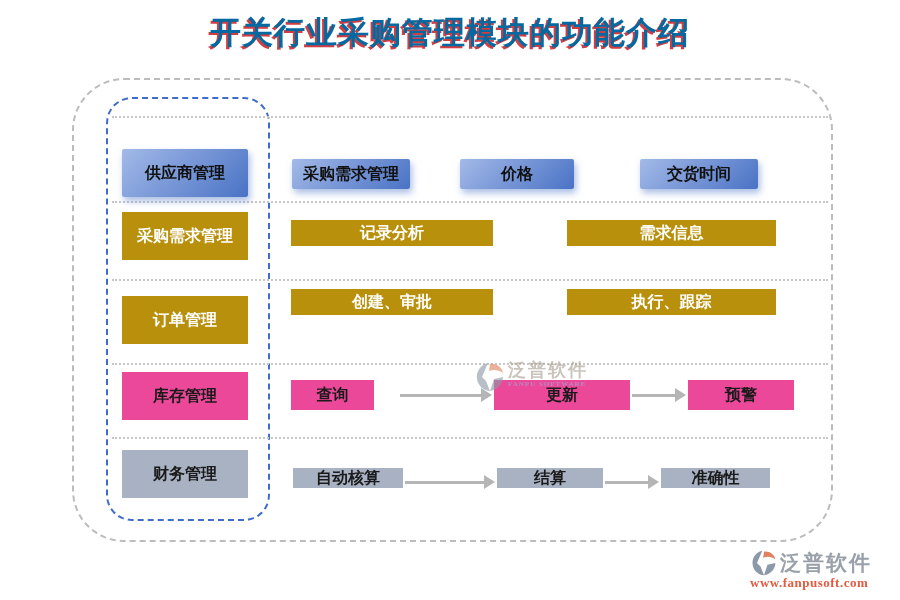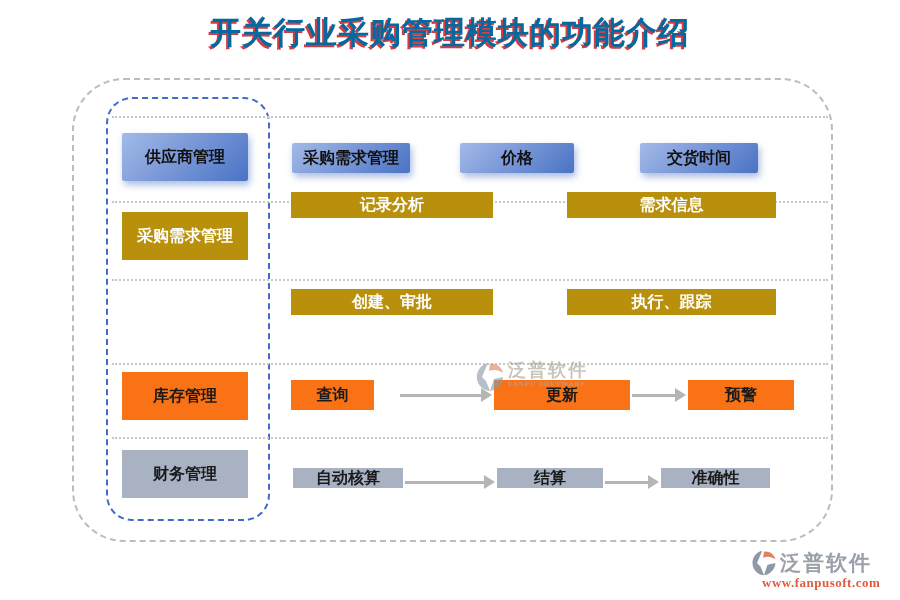--- a/index.html
+++ b/index.html
@@ -30,33 +30,33 @@
   .sep.s1{top:116px}.sep.s2{top:201px}.sep.s3{top:279px}.sep.s4{top:363px}.sep.s5{top:437px}
 
   
   .box{
     position:absolute;display:flex;align-items:center;justify-content:center;
     font-weight:bold;font-size:16px;box-sizing:border-box;white-space:nowrap;
   }
   .lbox{left:122px;width:126px;height:48px;font-size:16px;}
   .blue-grad{
     background:linear-gradient(135deg,#a3bae8 0%,#7b99d8 45%,#4a73c5 100%);
-    color:#111111;box-shadow:2px 4px 7px rgba(100,135,205,0.55);border-radius:2px;
+    color:#111111;box-shadow:2px 4px 7px rgba(100,135,205,0.55);border-radius:2px;margin-top:16px;
   }
   .gold{background:#b8900b;color:#ffffff;}
-  .orange{background:#f97316;color:#1a1a1a;}
+  .orange{background:#ec4899;color:#1a1a1a;}
   .gray{background:#a9b2c3;color:#1a1a1a;}
 
   .l1{top:133px}.l2{top:212px}.l3{top:296px}.l4{top:372px}.l5{top:450px}
 
   
   .r1{top:143px;height:30px;font-size:16px;}
   .r1a{left:292px;width:118px}.r1b{left:460px;width:114px}.r1c{left:640px;width:118px}
   
-  .r2{top:192px;height:26px}.r3{top:289px;height:26px}
+  .r2{top:220px;height:26px}.r3{top:289px;height:26px}
   .ga{left:291px;width:202px}.gb{left:567px;width:209px}
   
   .r4{top:380px;height:30px}
   .r4a{left:291px;width:83px}.r4b{left:494px;width:136px}.r4c{left:688px;width:106px}
   
   .r5{top:468px;height:20px}
   .r5a{left:293px;width:110px}.r5b{left:497px;width:106px}.r5c{left:661px;width:109px}
 
   
   .arrow{position:absolute;height:14px;}
@@ -75,40 +75,41 @@
   .watermark svg{width:32px;height:34px;}
   .wm-text{margin-left:2px;}
   .wm-cn{font-size:18px;font-weight:bold;color:#a89f92;letter-spacing:2px;line-height:20px;}
   .wm-en{font-size:7px;color:#8fb4d8;letter-spacing:1px;line-height:8px;font-weight:bold;}
 
   
   .footer{position:absolute;left:750px;top:549px;}
   .footer-row{display:flex;align-items:center;}
   .footer svg{width:28px;height:28px;}
   .f-brand{font-size:21px;font-weight:bold;color:#9aa0a9;letter-spacing:2px;margin-left:2px;}
-  .f-url{font-size:13px;font-weight:bold;color:#e25a40;letter-spacing:0.5px;margin-top:-2px;margin-left:12px;}
+  .f-url{font-size:13px;font-weight:bold;color:#e25a40;letter-spacing:0.5px;margin-top:-2px;}
 </style>
 </head>
 <body>
 
 <div class="stage">
 
   <h1 class="title">开关行业采购管理模块的功能介绍</h1>
 
   <div class="outer-frame"></div>
   <div class="blue-frame"></div>
 
   <div class="sep s1"></div>
   <div class="sep s2"></div>
   <div class="sep s3"></div>
   <div class="sep s4"></div>
   <div class="sep s5"></div>
 
   <div class="box lbox l1 blue-grad">供应商管理</div>
   <div class="box lbox l2 gold">采购需求管理</div>
+  <div class="box lbox l3 gold">订单管理</div>
   <div class="box lbox l4 orange">库存管理</div>
   <div class="box lbox l5 gray">财务管理</div>
 
   <div class="box r1 r1a blue-grad">采购需求管理</div>
   <div class="box r1 r1b blue-grad">价格</div>
   <div class="box r1 r1c blue-grad">交货时间</div>
 
   <div class="box r2 ga gold">记录分析</div>
   <div class="box r2 gb gold">需求信息</div>
 

